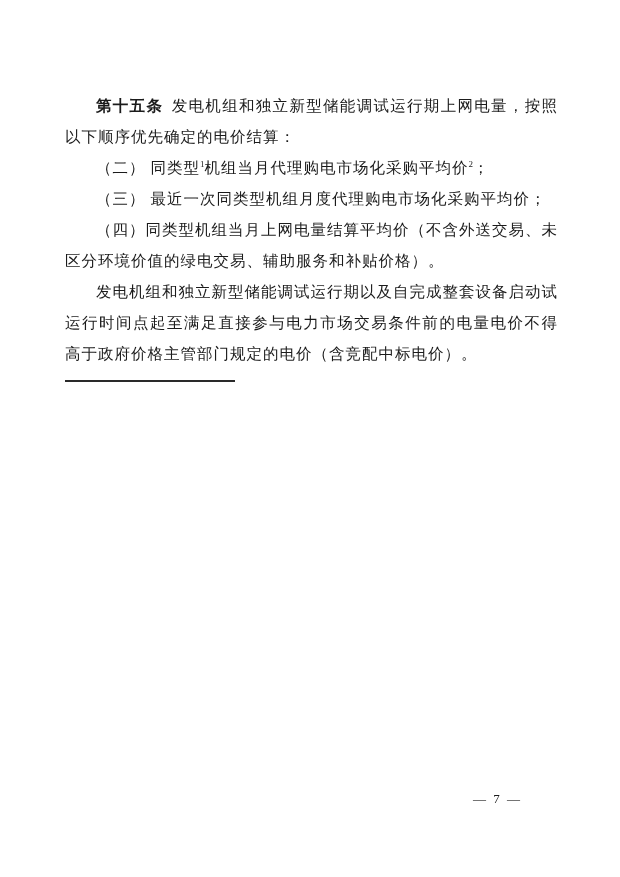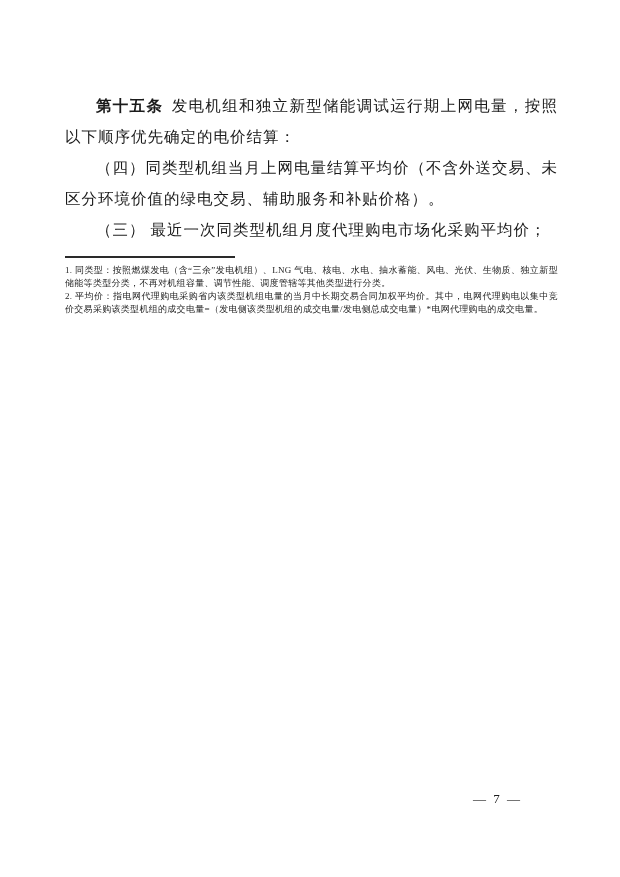--- a/index.html
+++ b/index.html
@@ -56,22 +56,20 @@
     letter-spacing: 2px;
     color: #1b1b1b;
   }
 </style>
 </head>
 <body>
 
 <div class="page">
   <div class="body-text">
       <p class="para"><span class="lead">第十五条</span><span>发电机组和独立新型储能调试运行期上网电量，按照以下顺序优先确定的电价结算：</span></p>
+      <p class="para"><span>（二） 同类型</span><sup>1</sup><span>机组当月代理购电市场化采购平均价</span><sup>2</sup><span>；</span></p>
+      <p class="para"><span>（三） 最近一次同类型机组月度代理购电市场化采购平均价；</span></p>
       <p class="para"><span>（四）同类型机组当月上网电量结算平均价（不含外送交易、未区分环境价值的绿电交易、辅助服务和补贴价格）。</span></p>
-      <p class="para"><span>（三） 最近一次同类型机组月度代理购电市场化采购平均价；</span></p>
+      <p class="para"><span>发电机组和独立新型储能调试运行期以及自完成整套设备启动试运行时间点起至满足直接参与电力市场交易条件前的电量电价不得高于政府价格主管部门规定的电价（含竞配中标电价）。</span></p>
     </div>
   <div class="footnote-rule"></div>
-  <div class="footnotes">
-      <div class="footnote">1. 同类型：按照燃煤发电（含“三余”发电机组）、LNG 气电、核电、水电、抽水蓄能、风电、光伏、生物质、独立新型储能等类型分类，不再对机组容量、调节性能、调度管辖等其他类型进行分类。</div>
-      <div class="footnote">2. 平均价：指电网代理购电采购省内该类型机组电量的当月中长期交易合同加权平均价。其中，电网代理购电以集中竞价交易采购该类型机组的成交电量=（发电侧该类型机组的成交电量/发电侧总成交电量）*电网代理购电的成交电量。</div>
-    </div>
   <div class="page-number">— 7 —</div>
 </div>
 
 </body></html>

